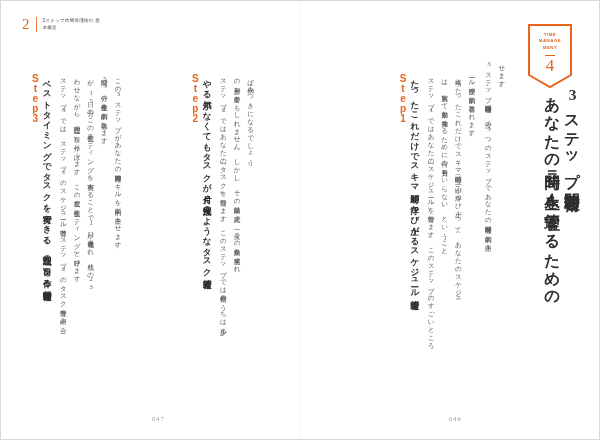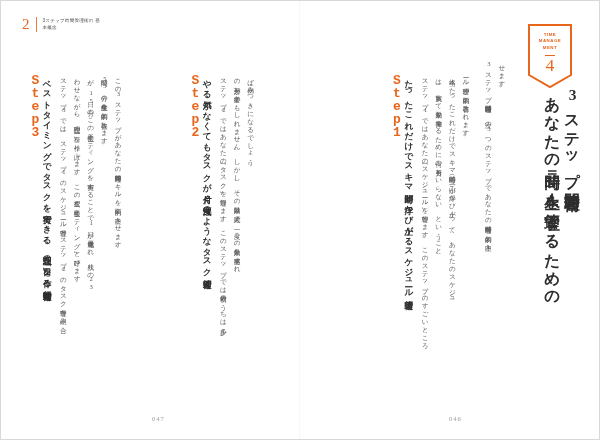--- a/index.html
+++ b/index.html
@@ -120,22 +120,22 @@
   .step-block {
     position: absolute;
     top: 74px;
     height: 300px;
     display: flex;
     flex-direction: row;
     align-items: flex-start;
   }
   .step-label {
     writing-mode: horizontal-tb;
-    font-family: Liberation Mono, monospace;
-    font-size: 13px;
+    font-family: Liberation Sans, sans-serif;
+    font-size: 10px;
     font-weight: 700;
     color: #E8651C;
     letter-spacing: 0.3px;
     width: 9px;
     text-align: center;
     line-height: 1.0;
     margin-left: 3px;
     word-break: break-all;
   }
   .step-heading {
@@ -150,21 +150,21 @@
     height: 262px;
     margin-left: 2px;
   }
   .step-body {
     display: flex;
     flex-direction: row;
     height: 300px;
     margin-left: 3px;
   }
 
-  #step1-block { right: 128px; justify-content: center; }
+  #step1-block { right: 122px; justify-content: center; }
   #step2-block { left: 188px; }
   #step3-block { left: 28px; }
 
   
   #badge {
     position: absolute;
     left: 527px;
     top: 23px;
     width: 46px;
     height: 66px;

